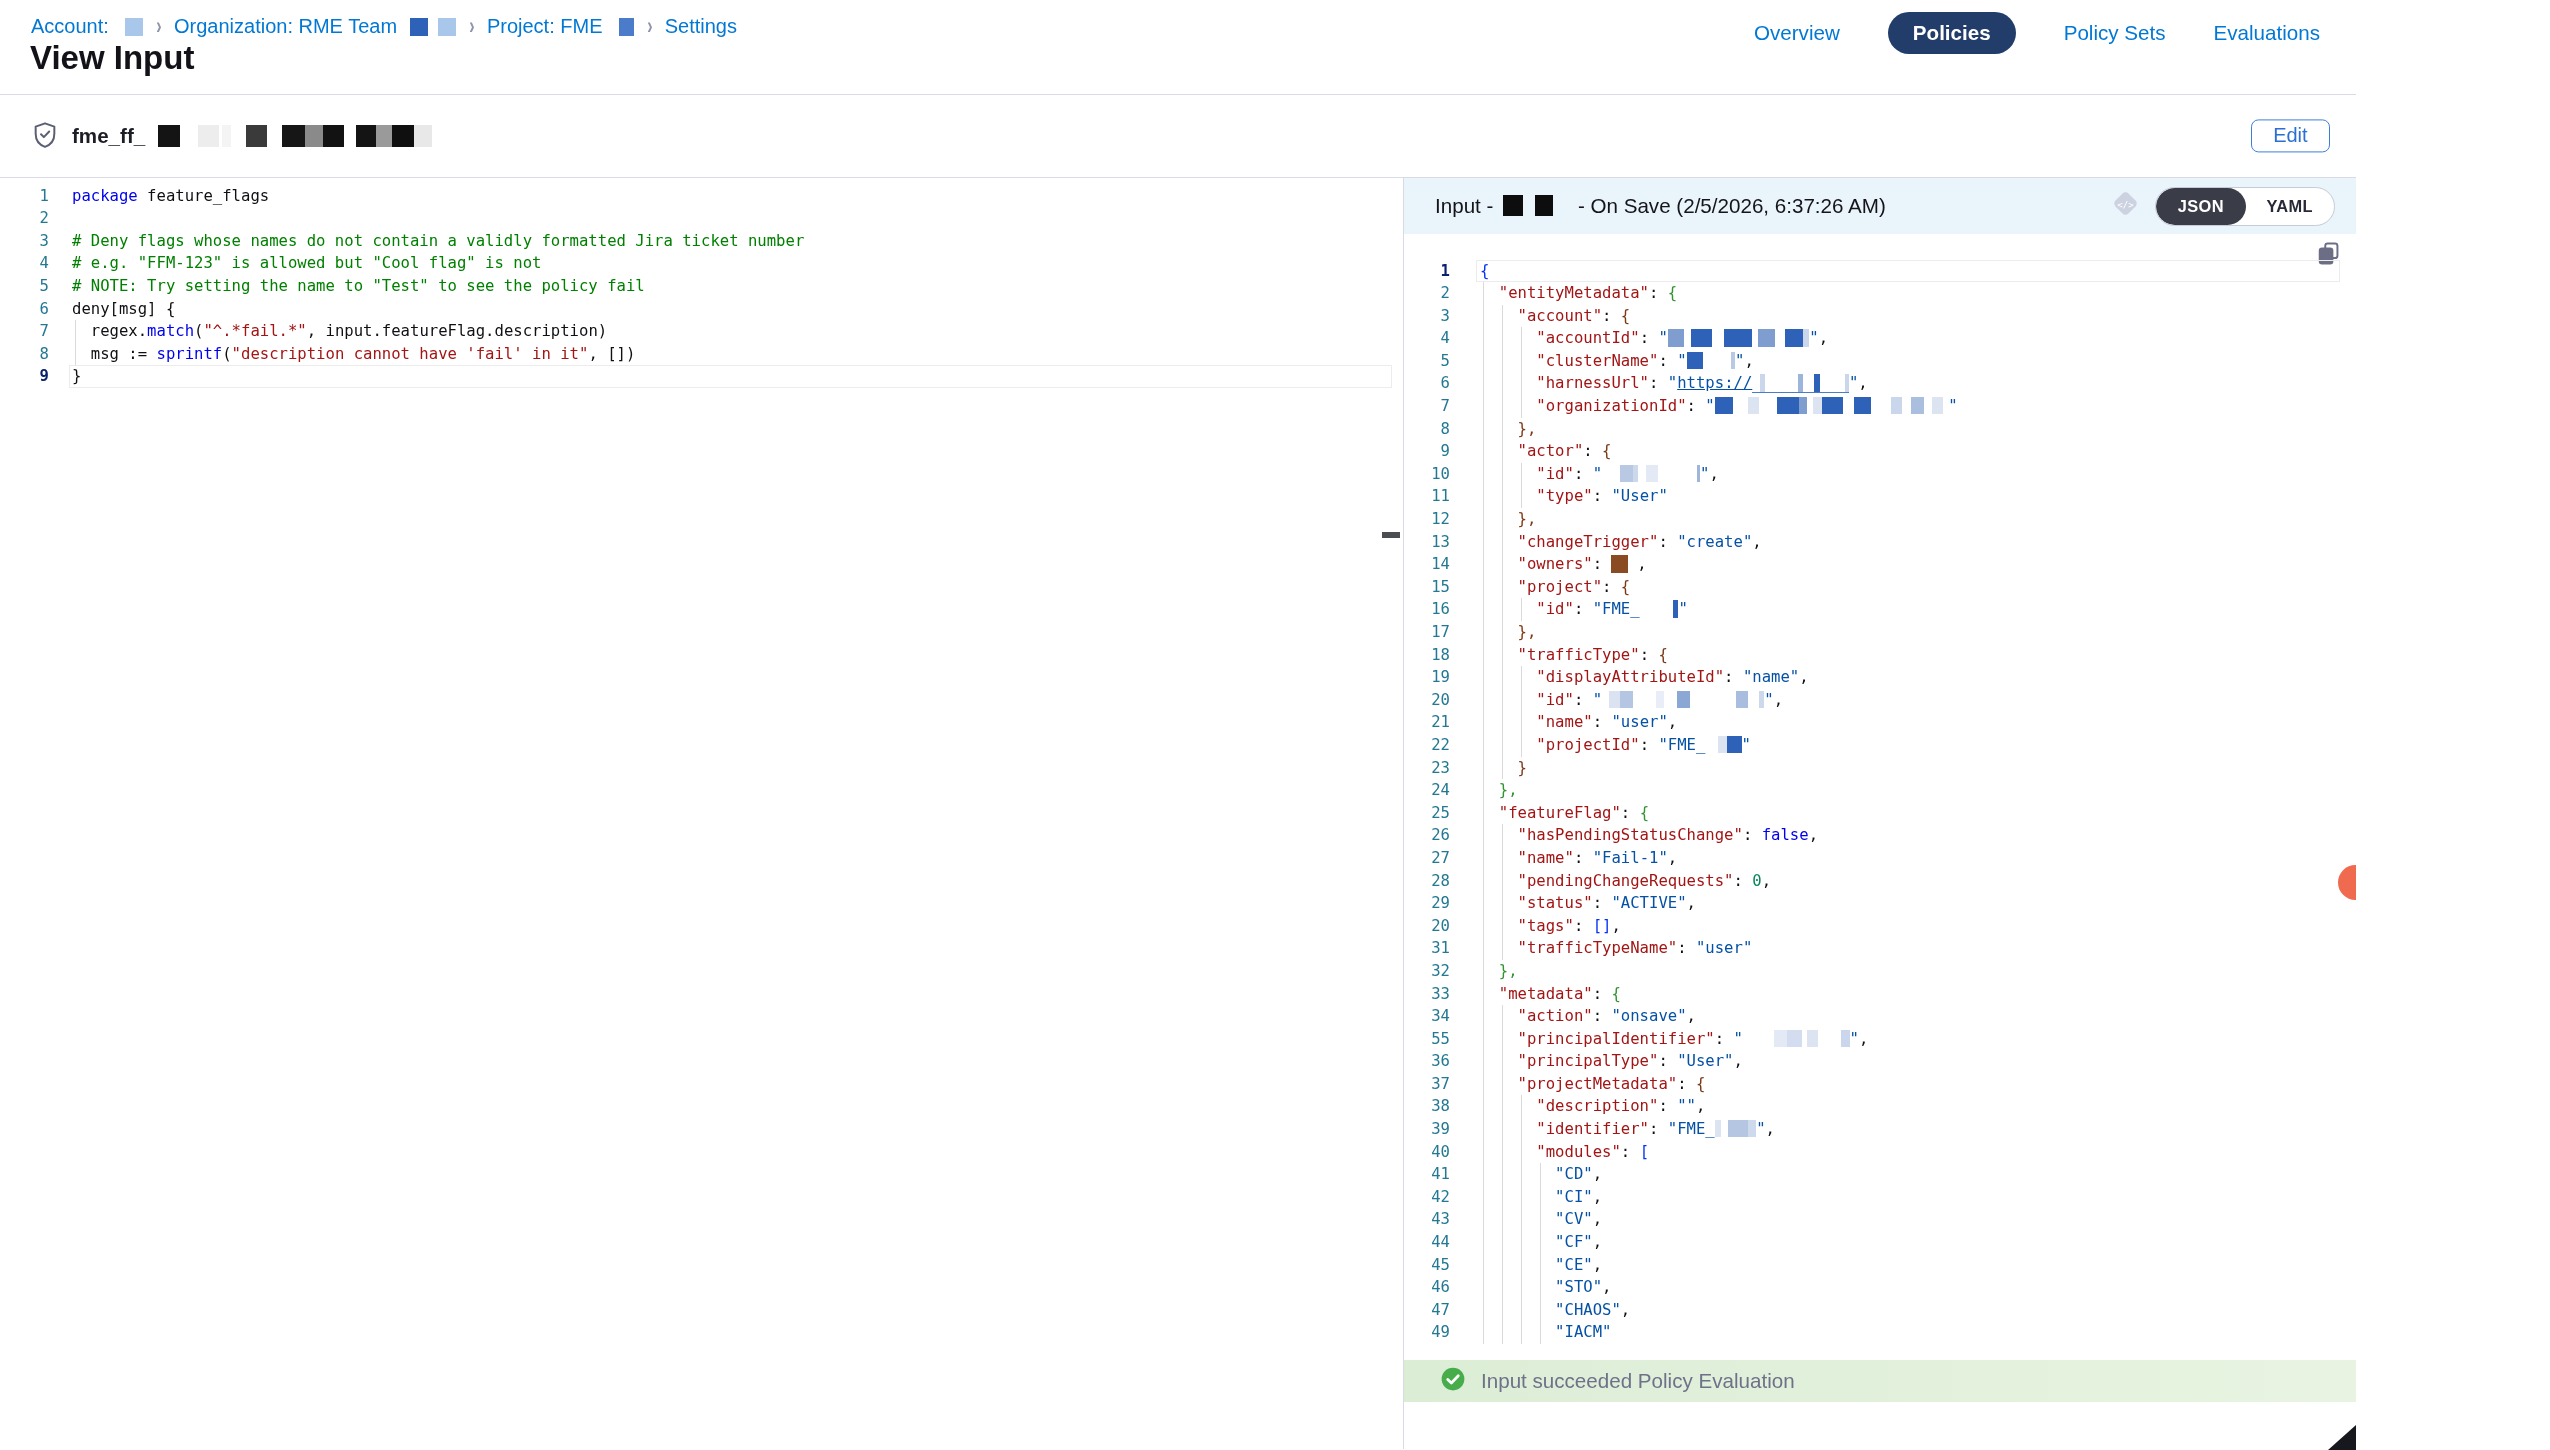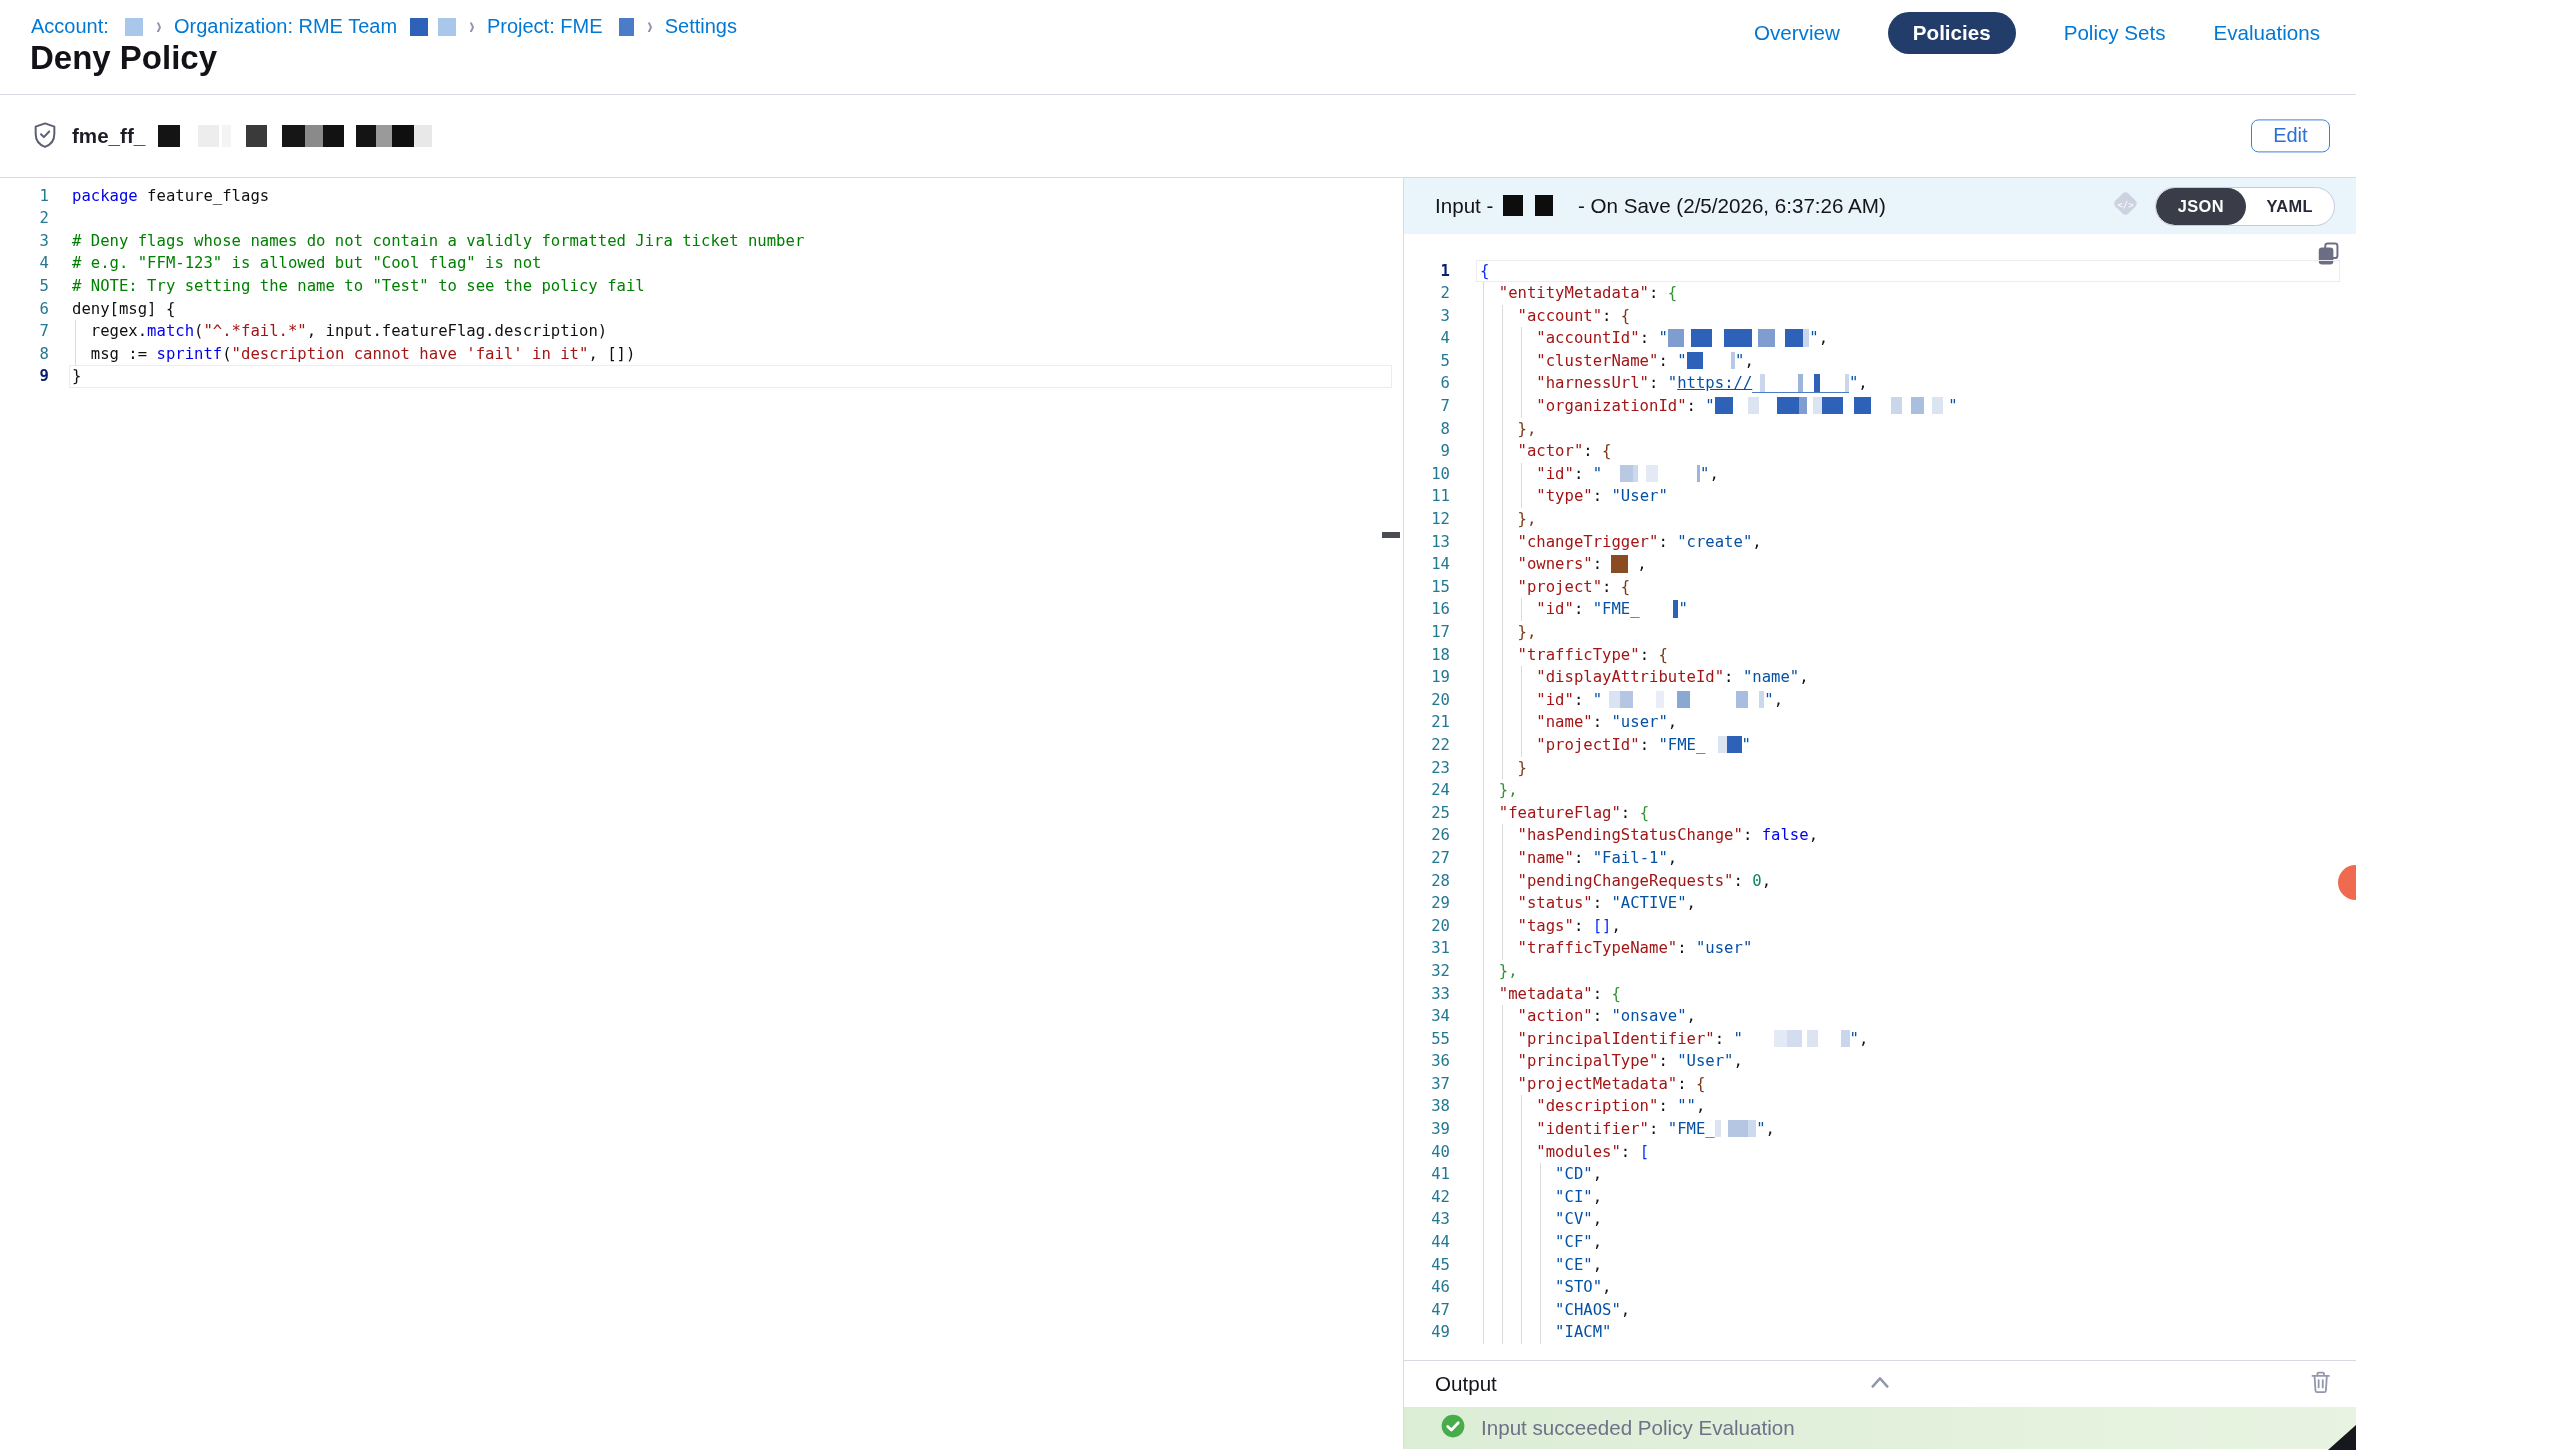--- a/index.html
+++ b/index.html
@@ -122,21 +122,21 @@
         <a class="crumb">
           <span>Settings</span>
         </a>
       </div>
     <nav class="topnav">
       <a>Overview</a>
       <a class="nav-pill">Policies</a>
       <a>Policy Sets</a>
       <a>Evaluations</a>
     </nav>
-    <h1 class="page-title">Deny Policy</h1>
+    <h1 class="page-title">View Input</h1>
   </div>
 
   <div class="policy-bar">
     <span>
       <svg width="28" height="30" viewBox="0 0 24 24" fill="none" stroke="#5a5f73" stroke-width="1.7" stroke-linecap="round" stroke-linejoin="round">
         <path d="M12 2 L20 4.8 V11 C20 16.6 16.6 20.6 12 22.2 C7.4 20.6 4 16.6 4 11 V4.8 Z"></path>
         <path d="M8.6 11.4 l2.4 2.4 4.6-4.8"></path>
       </svg>
     </span>
     <span class="policy-name">fme_ff_</span>
@@ -428,35 +428,20 @@
               <span class="ln">47</span>
               <span class="lc"><span class="guide" style="left: calc(0ch + 3.3px);"></span><span class="guide" style="left: calc(2ch + 3.3px);"></span><span class="guide" style="left: calc(4ch + 3.3px);"></span><span class="guide" style="left: calc(6ch + 3.3px);"></span><span class="tx">        </span><span class="sv">"CHAOS"</span><span class="tx">,</span></span>
             </div>
             <div class="cl">
               <span class="ln">49</span>
               <span class="lc"><span class="guide" style="left: calc(0ch + 3.3px);"></span><span class="guide" style="left: calc(2ch + 3.3px);"></span><span class="guide" style="left: calc(4ch + 3.3px);"></span><span class="guide" style="left: calc(6ch + 3.3px);"></span><span class="tx">        </span><span class="sv">"IACM"</span></span>
             </div>
           </div>
       </div>
 
-      <div class="output-bar">
-        <span>Output</span>
-        <button class="chev-btn">
-          <svg width="25" height="16.4" viewBox="0 0 30 20" fill="none" stroke="#9298ac" stroke-width="3" stroke-linecap="round" stroke-linejoin="round">
-            <path d="M6 15 L15 5 L24 15"></path>
-          </svg>
-        </button>
-        <button class="trash-btn">
-          <svg width="21.4" height="25" viewBox="0 0 26 30" fill="none" stroke="#9298ac" stroke-width="2.2" stroke-linecap="round">
-            <path d="M3 7 h20 M9 7 V4.5 a1.5 1.5 0 0 1 1.5-1.5 h5 a1.5 1.5 0 0 1 1.5 1.5 V7"></path>
-            <path d="M5.5 7 l1.2 18 a2 2 0 0 0 2 1.8 h8.6 a2 2 0 0 0 2-1.8 L20.5 7"></path>
-            <path d="M10.5 12 v9 M15.5 12 v9"></path>
-          </svg>
-        </button>
-      </div>
 
       <div class="green-bar">
         <span>
           <svg width="26" height="26" viewBox="0 0 32 32">
             <circle cx="16" cy="16" r="14" fill="#46ad4a"></circle>
             <path d="M9.5 16.5 l4.5 4.5 8.5-9" fill="none" stroke="#fff" stroke-width="3.4" stroke-linecap="round" stroke-linejoin="round"></path>
           </svg>
         </span>
         <span>Input succeeded Policy Evaluation</span>
       </div>

